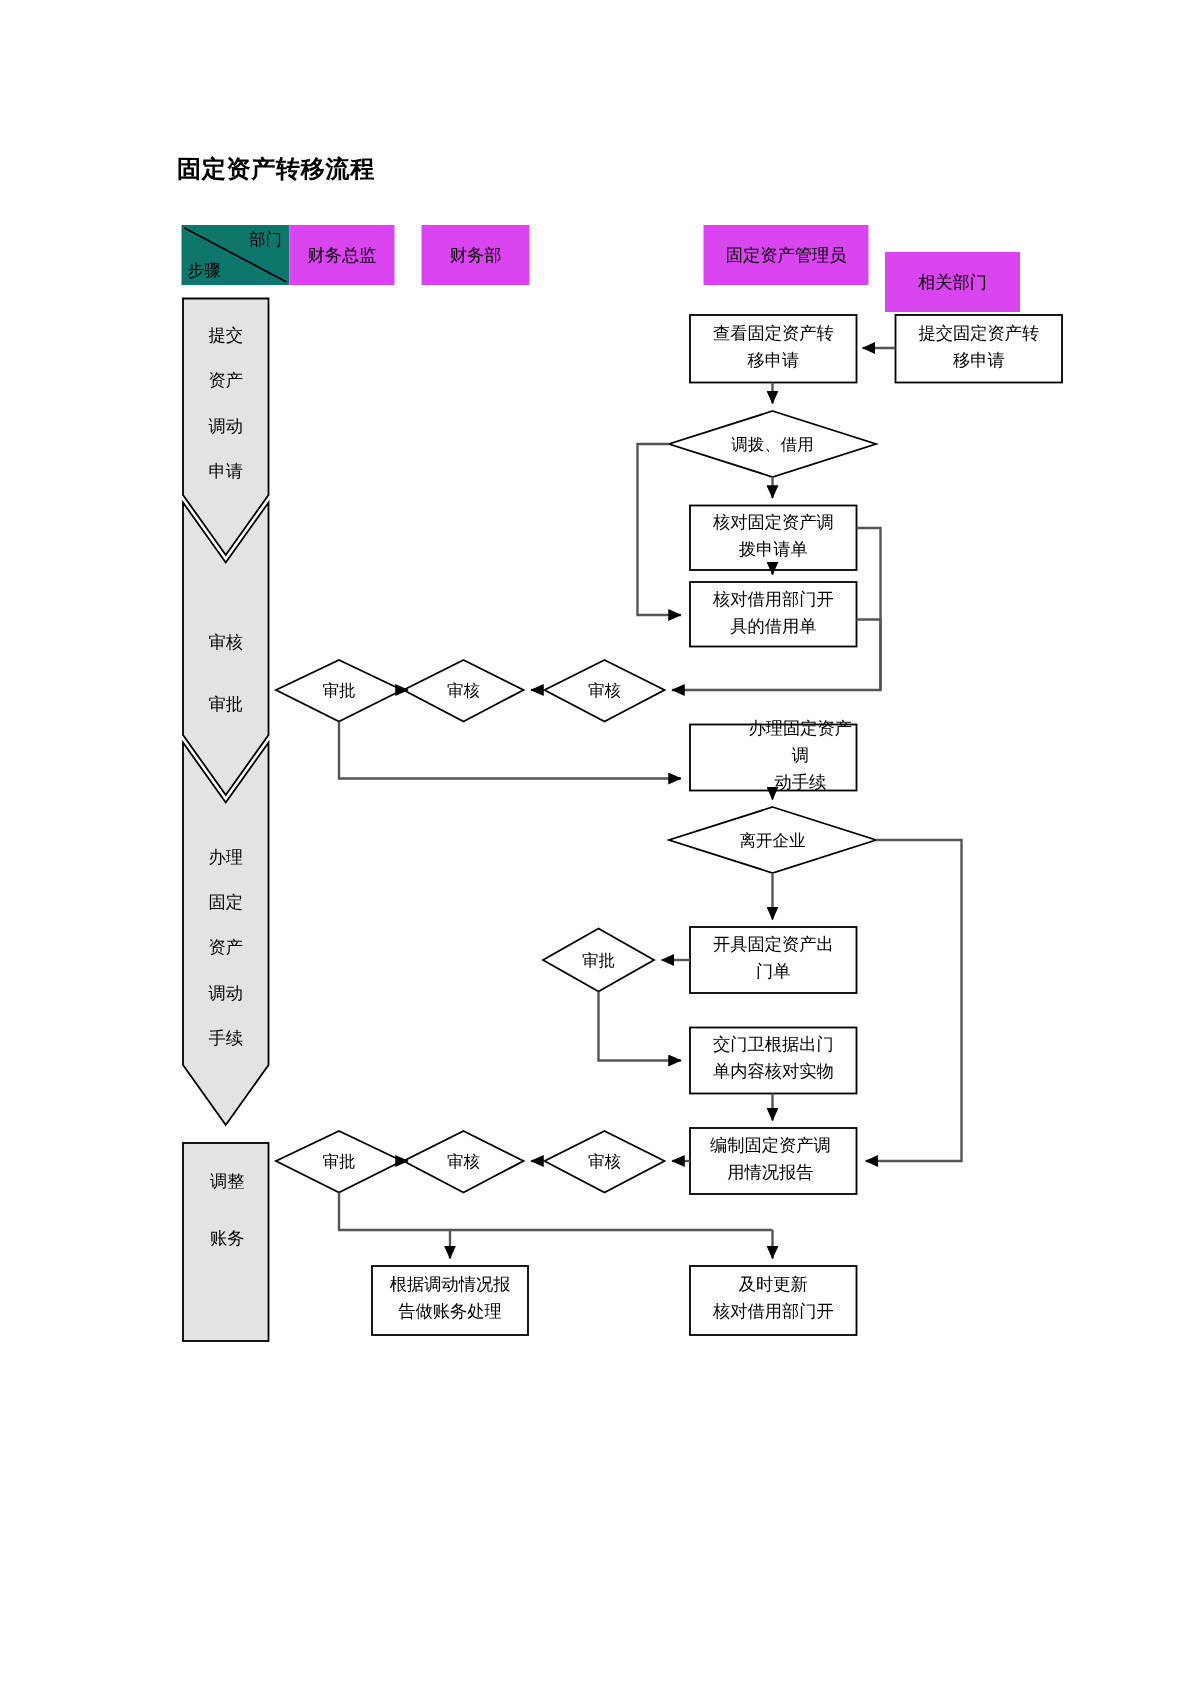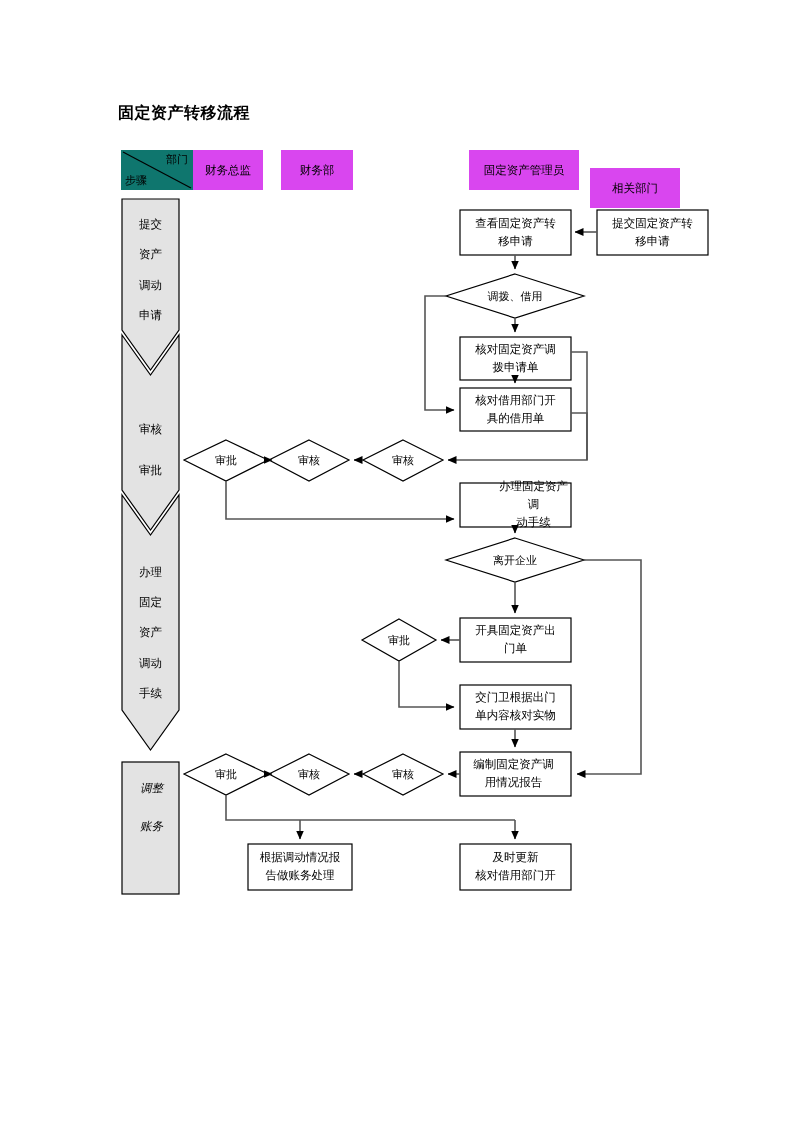--- a/index.html
+++ b/index.html
@@ -216,21 +216,21 @@
   </div>
 
   <div class="step-label" style="left:122px; top:560px; width:57px; height:145px; line-height:2.1;">
     <span>办理</span>
     <span>固定</span>
     <span>资产</span>
     <span>调动</span>
     <span>手续</span>
   </div>
 
-  <div class="step-label" style="left:122px; top:775px; width:59px; height:66px; line-height:2.4;font-style:italic;">
+  <div class="step-label" style="left:122px; top:775px; width:59px; height:66px; line-height:2.4;">
     <span>调整</span>
     <span>账务</span>
   </div>
 
   <div class="node-label" style="left:597px; top:210px; width:111px; height:45px;">
     <span>提交固定资产转</span>
     <span>移申请</span>
   </div>
   <div class="node-label" style="left:460px; top:210px; width:111px; height:45px;">
     <span>查看固定资产转</span>

